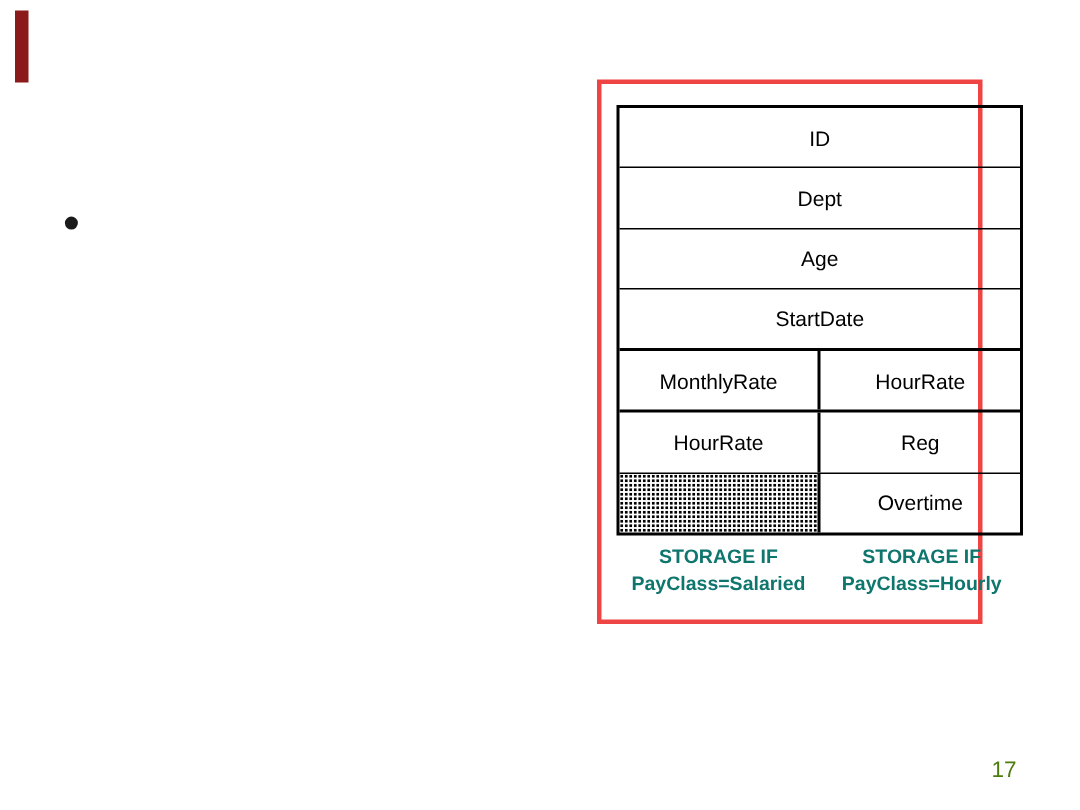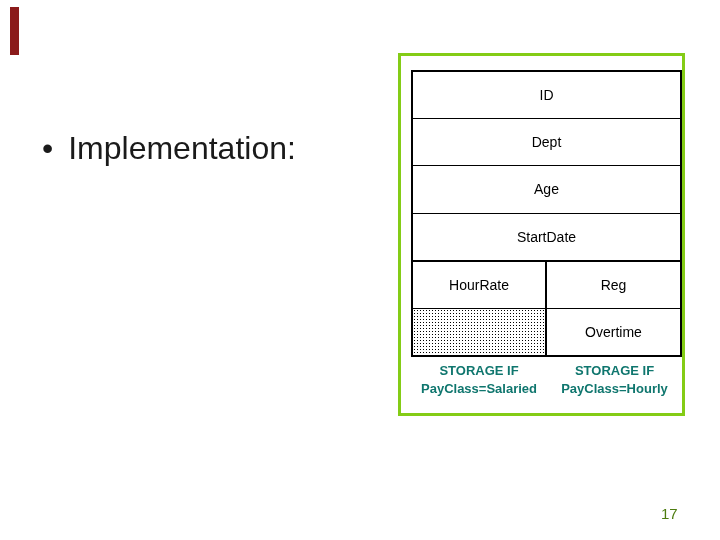--- a/index.html
+++ b/index.html
@@ -24,22 +24,22 @@
     display: flex; align-items: flex-start; gap: 15px;
     color: #1a1a1a;
     font-size: 32px; line-height: 1.15;
     white-space: nowrap;
   }
   .bullet-char { font-size: 32px; }
 
   
   .record-box {
     position: absolute; left: 398px; top: 53px;
-    width: 287px; height: 363px;
-    border: 3px solid #84cc16;
+    width: 257px; height: 363px;
+    border: 3px solid #ef4444;
     box-sizing: border-box;
     background: #fff;
   }
 
   
   .record-table {
     position: absolute; left: 10px; top: 14px;
     width: 271px; height: 287px;
     border: 2px solid #000;
     box-sizing: border-box;
@@ -87,39 +87,46 @@
 </style>
 </head>
 <body>
 
 <div class="slide">
 
   <div class="accent-bar"></div>
 
   <div class="title-row">
     <span class="bullet-char">•</span>
-    <span class="title-text">Implementation:</span>
   </div>
 
   <div class="record-box">
 
     <div class="record-table">
       <div class="t-row">
         <span>ID</span>
       </div>
       <div class="t-row">
         <span>Dept</span>
       </div>
       <div class="t-row">
         <span>Age</span>
       </div>
       <div class="t-row heavy">
         <span>StartDate</span>
       </div>
 
+      <div class="t-row split heavy">
+        <div class="cell-l">
+          <span>MonthlyRate</span>
+        </div>
+        <div class="cell-r">
+          <span>HourRate</span>
+        </div>
+      </div>
 
       <div class="t-row split">
         <div class="cell-l">
           <span>HourRate</span>
         </div>
         <div class="cell-r">
           <span>Reg</span>
         </div>
       </div>
 

